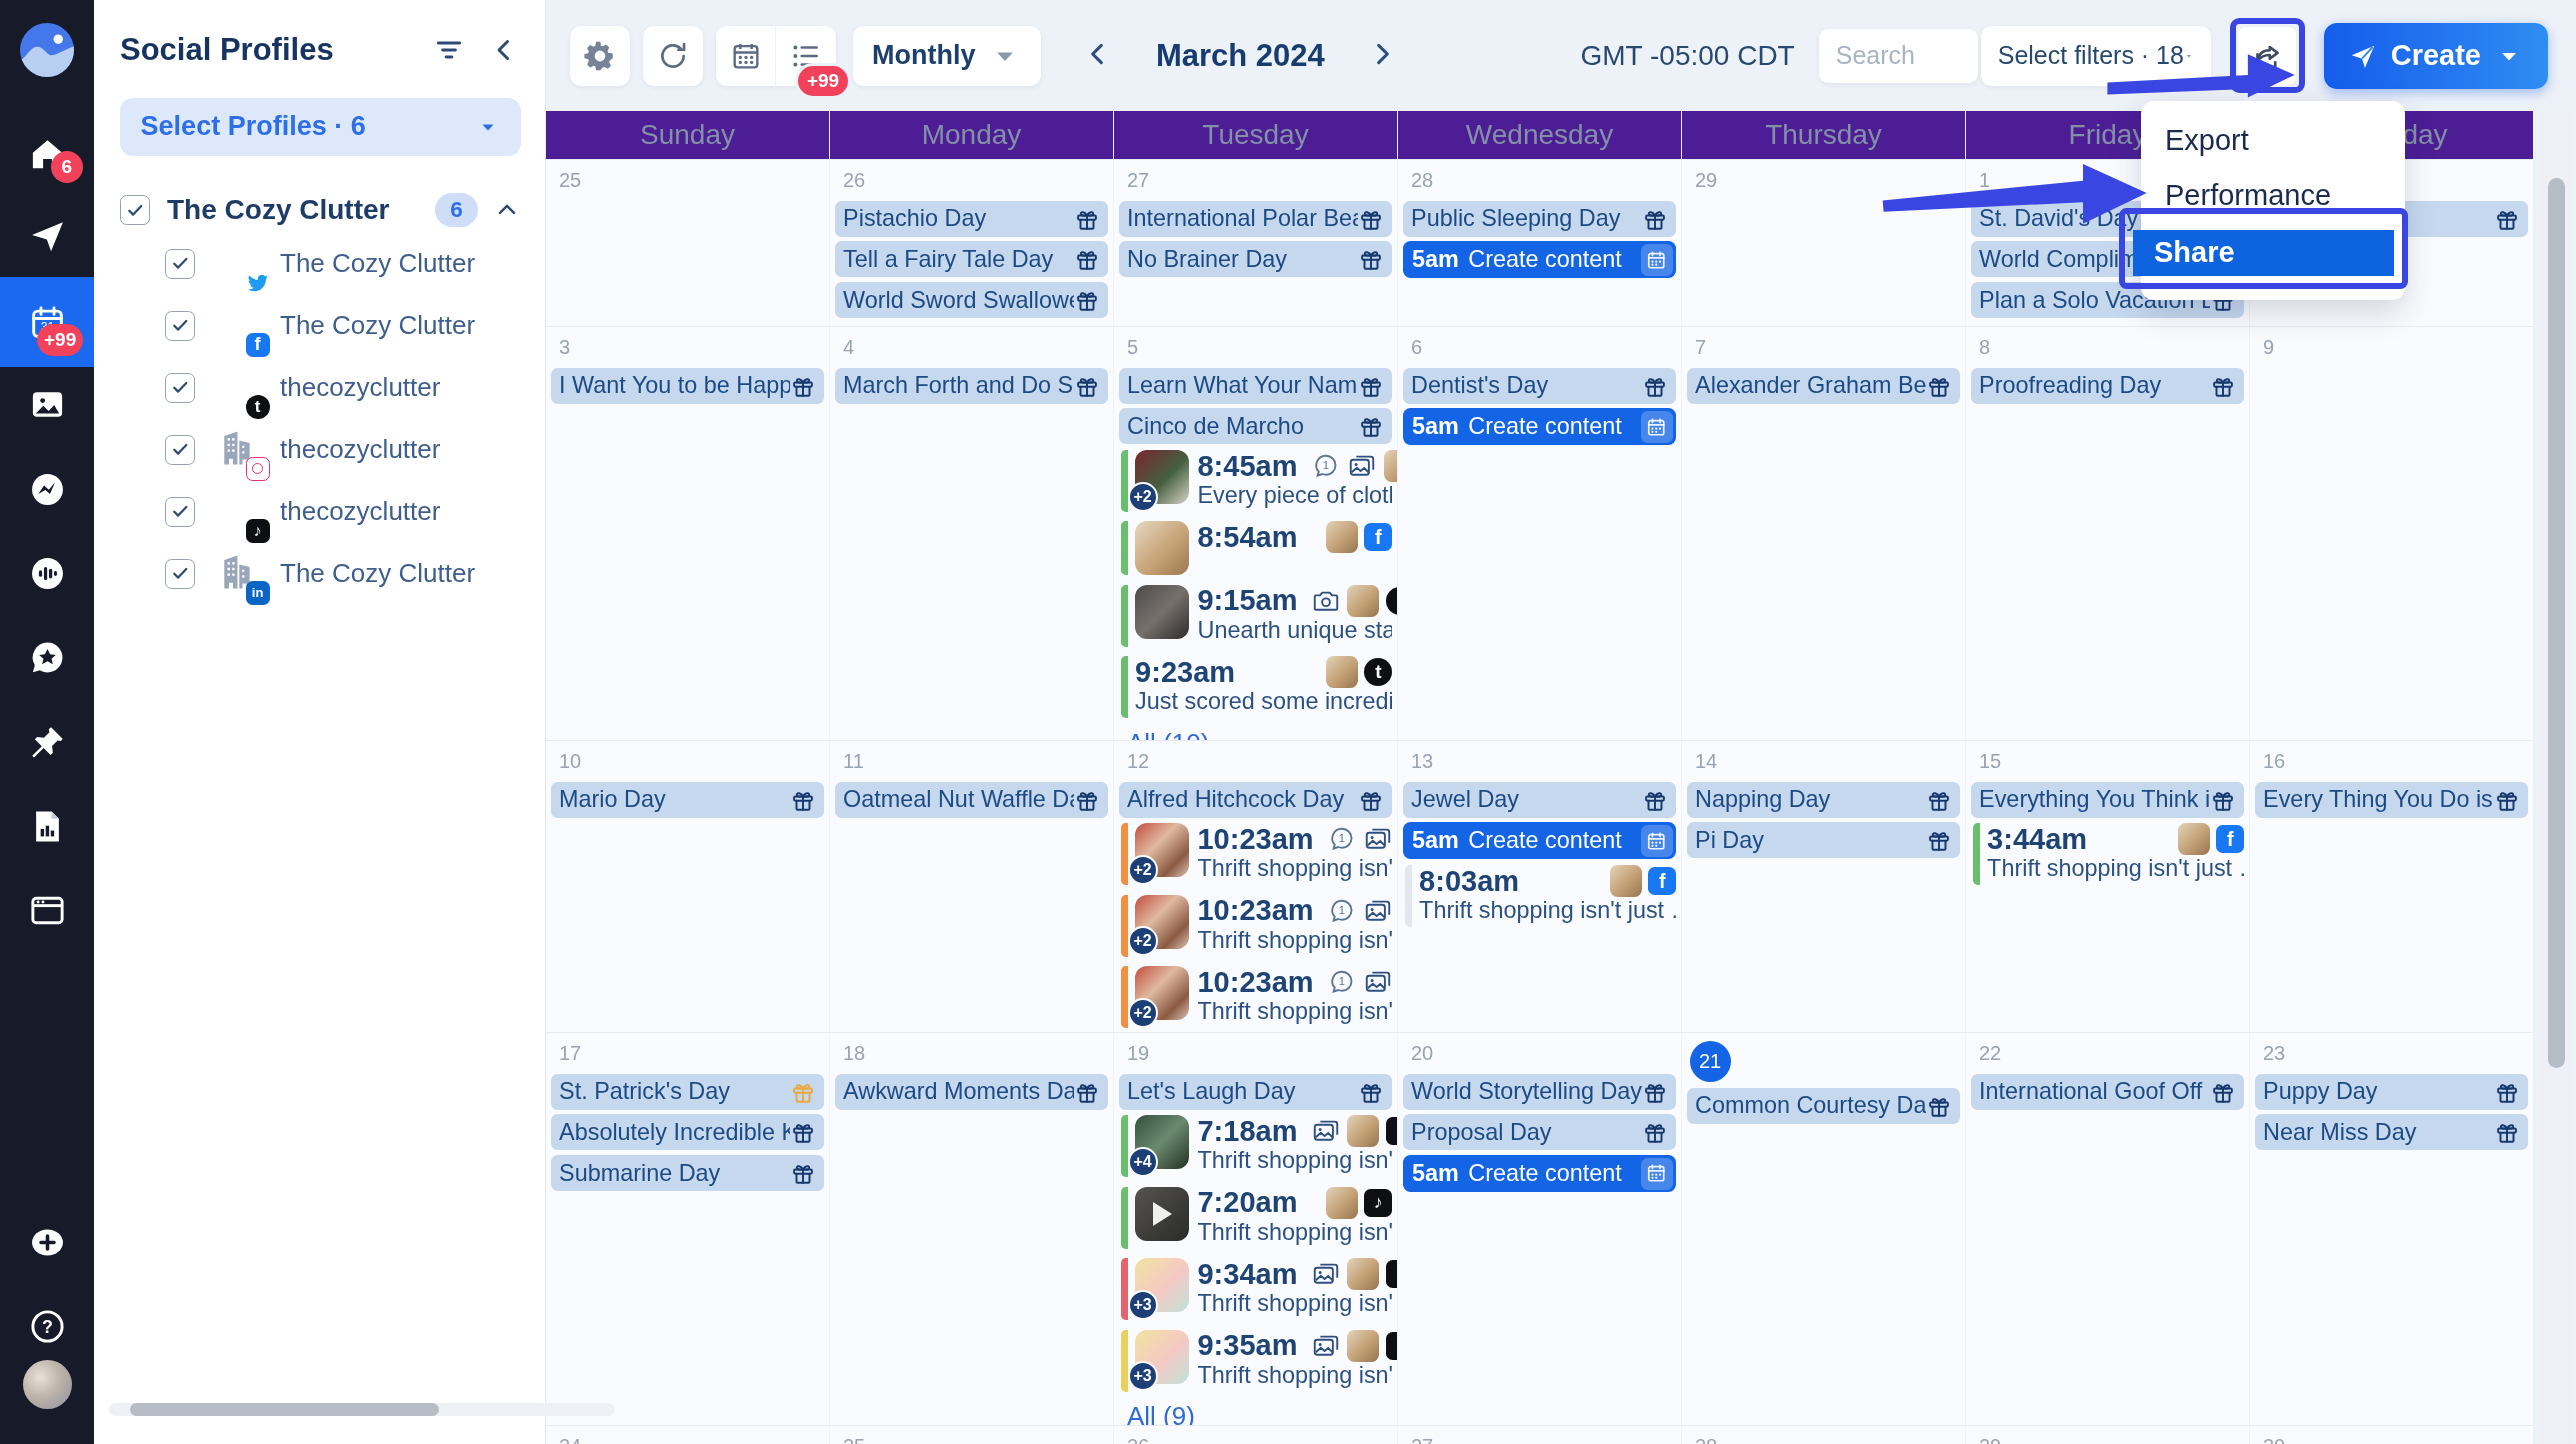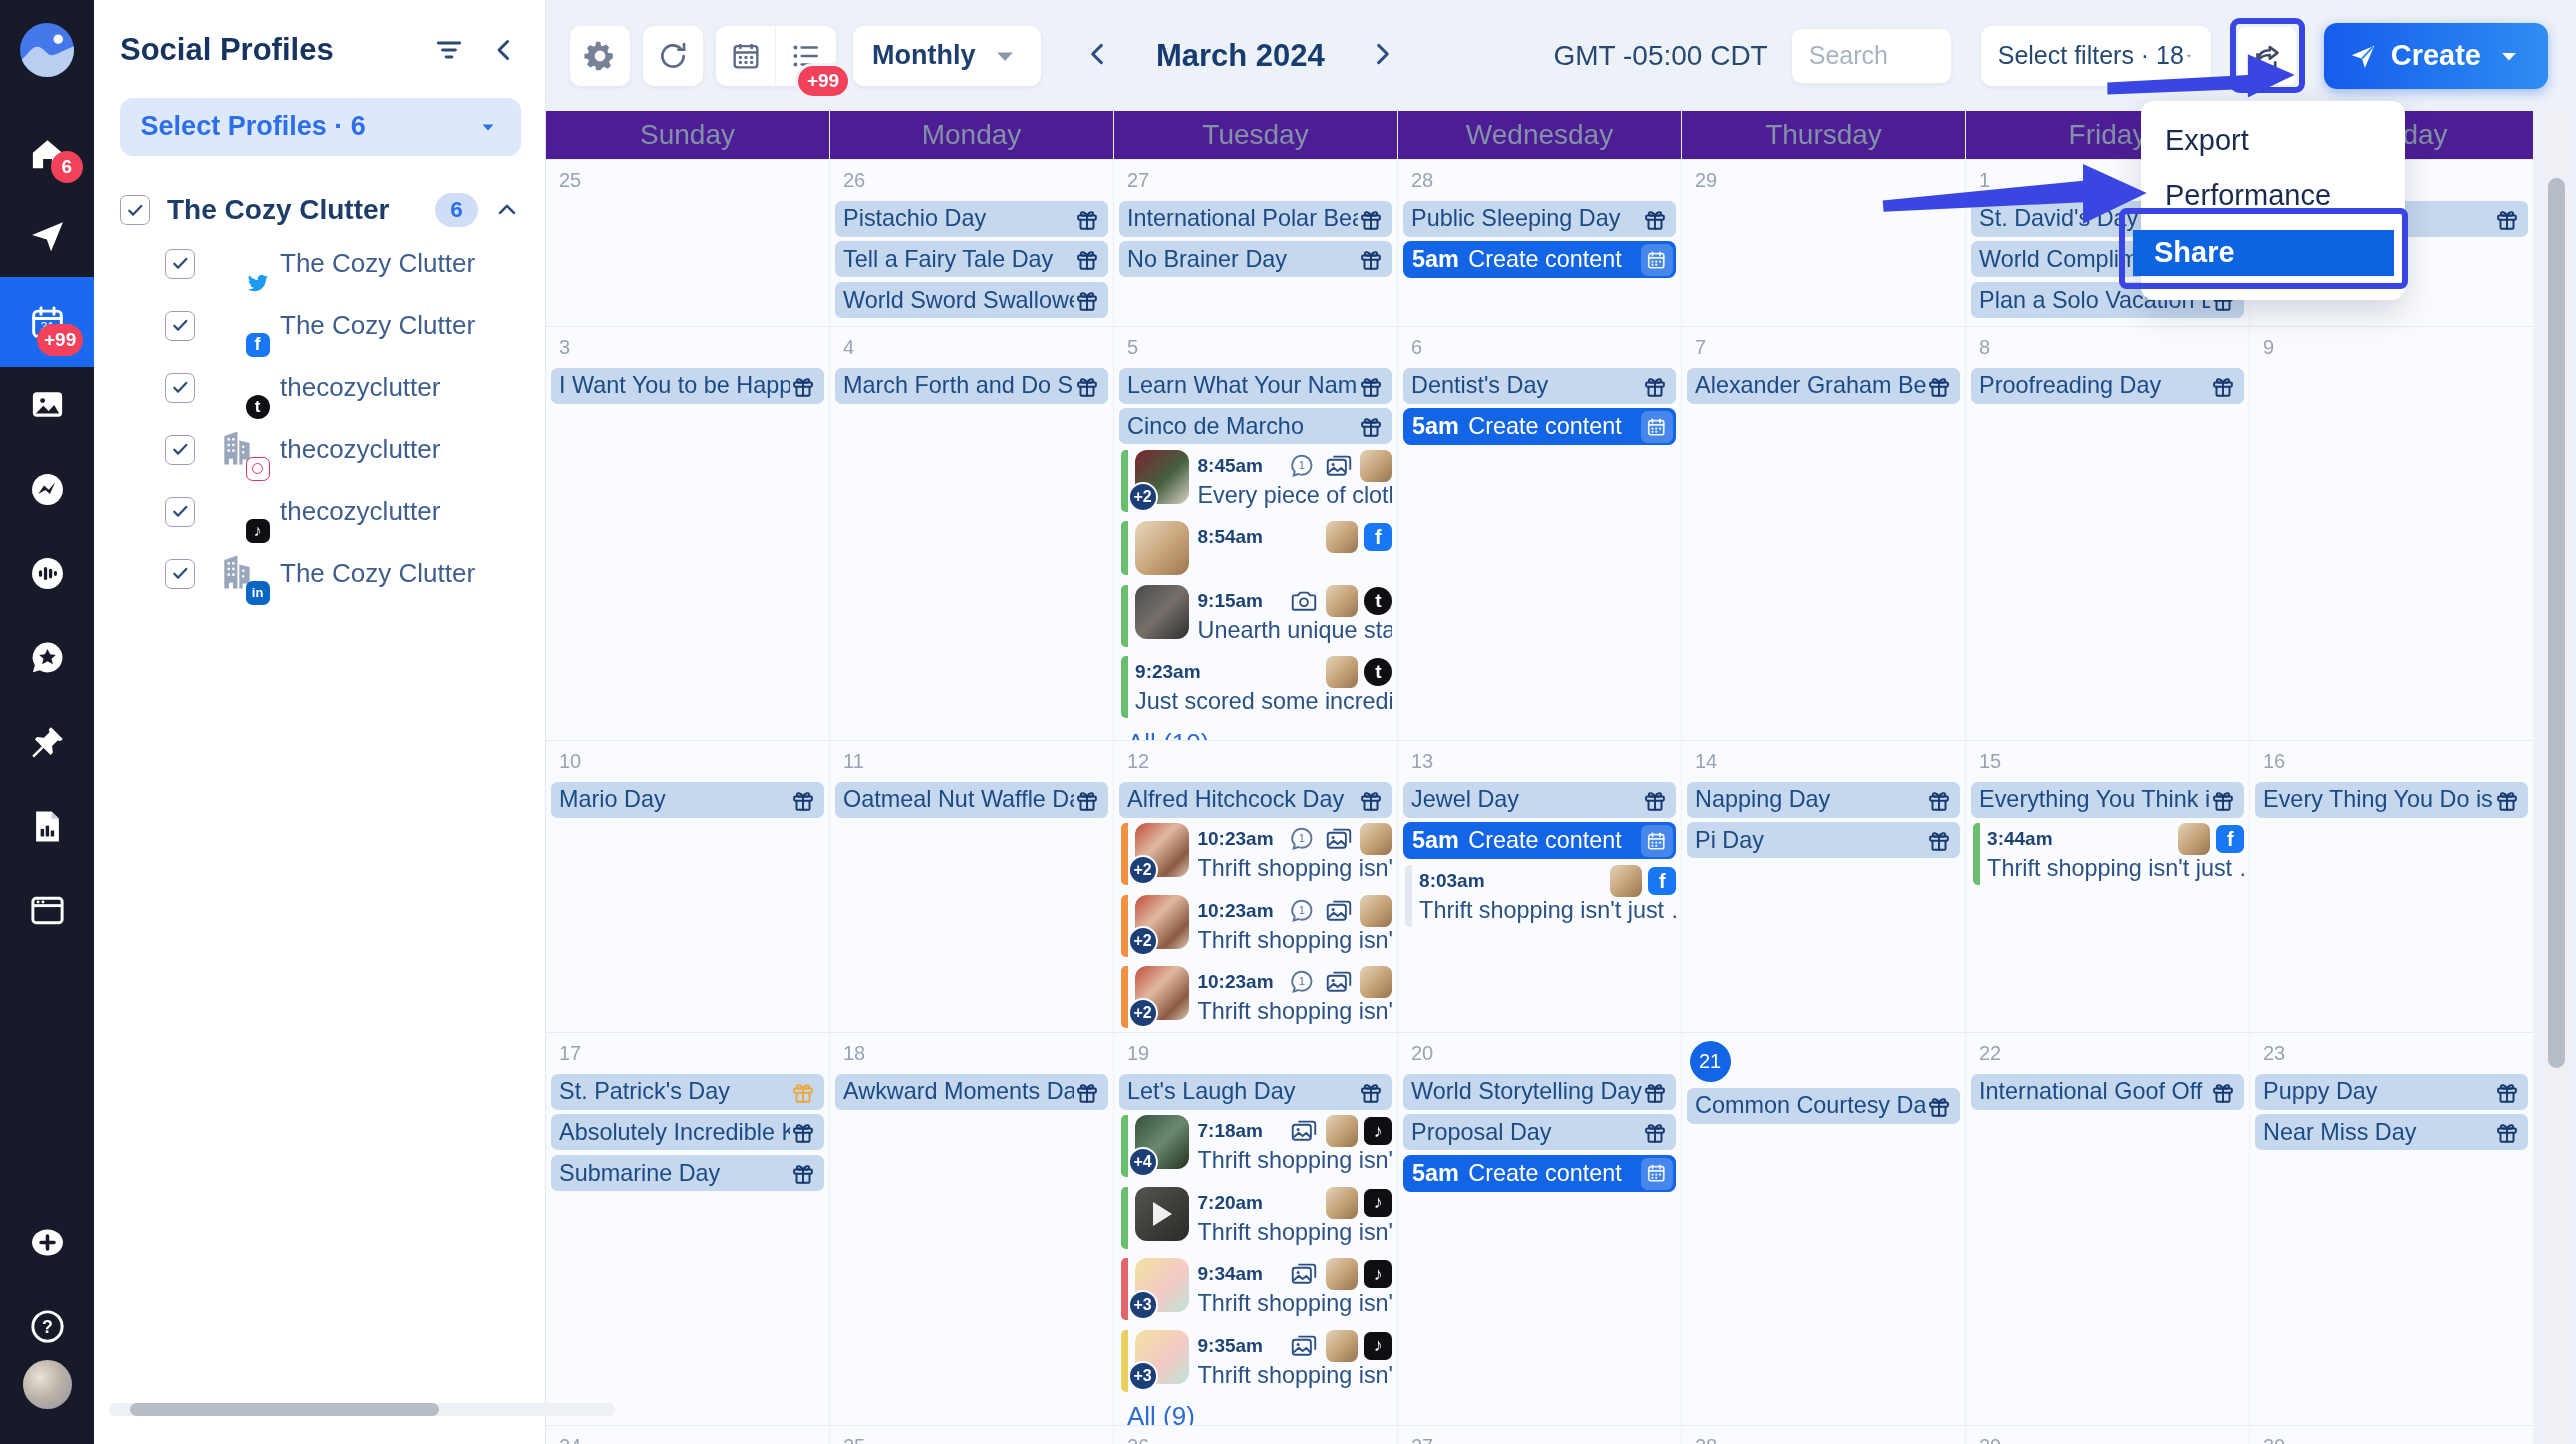--- a/index.html
+++ b/index.html
@@ -56,21 +56,21 @@
   .monthly { margin-left:17px; padding:0 19px; gap:13px; }
   .monthly span { font-size:27px; color:#1c3f6e; font-weight:600; }
   .nav-chev { margin:0 9.4px 0 41px; cursor:pointer; }
   .nav-chev svg, .nav-chev2 svg { width:32px; height:32px; }
   .nav-chev2 { margin-left:9.4px; cursor:pointer; }
   .month-title { font-size:31px; font-weight:700; color:#173c70; margin:0 32px; white-space:nowrap; }
   .tb-spacer { flex:1; }
   .gmt { font-size:28px; color:#27486f; margin-right:24px; white-space:nowrap; }
   .search { width:159px; height:54px; border:none; outline:none; border-radius:9.4px; background:#fff; box-shadow:0 1.9px 5.6px rgba(40,60,100,.06); padding:0 17px; font-size:25px; color:#27486f; font-family:"Liberation Sans",sans-serif; }
   .search::placeholder { color:#a8b3c3; }
-  .filters { margin-left:30px; padding:0 17px; width:230px; justify-content:space-between; }
+  .filters { margin-left:3px; padding:0 17px; width:230px; justify-content:space-between; }
   .filters span { font-size:25px; color:#27486f; white-space:nowrap; }
   .share-annot { margin-left:19px; width:75px; height:75px; border:6.6px solid #3a46e2; border-radius:9.4px; display:flex; align-items:center; justify-content:center; background:transparent; }
   .share-btn { width:58px; height:58px; background:#fff; border-radius:7.5px; display:flex; align-items:center; justify-content:center; cursor:pointer; }
   .share-btn svg { width:37px; height:37px; }
   .create { margin-left:19px; height:66px; border-radius:13px; background:linear-gradient(90deg,#155cec 0%,#2f8df2 100%); display:flex; align-items:center; padding:0 24px; gap:13px; cursor:pointer; box-shadow:0 3.7px 11.2px rgba(21,92,236,.35); }
   .create span { color:#fff; font-size:29px; font-weight:700; }
   .create svg { width:30px; height:30px; }
 
   
   .cal { position:absolute; left:0; top:111px; right:43px; bottom:0; background:#fff; }
@@ -102,21 +102,21 @@
   .t-closet{ background:linear-gradient(135deg,#4a4a4c 0%,#77706a 50%,#2e2c2e 100%); }
   .t-plaid { background:linear-gradient(135deg,#c24d3e 0%,#e0b9a0 40%,#8c5a43 75%,#d9c6b4 100%); }
   .t-store { background:linear-gradient(135deg,#35503c 0%,#6a8a70 50%,#23301f 100%); }
   .t-video { background:linear-gradient(135deg,#55544f 0%,#2a2a28 100%); }
   .t-pastel{ background:linear-gradient(135deg,#f2e3a0 0%,#f4c9c4 55%,#bfe3d8 100%); }
   .plusb { position:absolute; left:-7.5px; bottom:-7.5px; width:30px; height:30px; border-radius:50%; background:#1d3f77; color:#fff; font-size:16px; font-weight:700; display:flex; align-items:center; justify-content:center; border:2.8px solid #fafbfe; }
   .playov { position:absolute; inset:0; display:flex; align-items:center; justify-content:center; }
   .playov i { display:block; width:0; height:0; border-left:19px solid rgba(255,255,255,.92); border-top:12px solid transparent; border-bottom:12px solid transparent; }
   .pbody { flex:1; min-width:0; }
   .prow1 { display:flex; align-items:center; gap:6.6px; height:32px; }
-  .prow1 b { font-size:19px; font-weight:700; color:#1d4474; white-space:nowrap; }
+  .prow1 b { font-size:29px; font-weight:700; color:#1d4474; white-space:nowrap; }
   .prow1 .grow { flex:1; }
   .prow1 svg.mini { width:30px; height:30px; flex:none; }
   .pav { width:32px; height:32px; border-radius:7.5px; background:linear-gradient(135deg,#e3d3b9 0%,#c3a075 55%,#95744f 100%); flex:none; }
   .pfb { width:28px; height:28px; border-radius:6.6px; background:#1877f2; color:#fff; font-size:19.7px; font-weight:700; display:flex; align-items:center; justify-content:center; flex:none; }
   .ptum { width:28px; height:28px; border-radius:50%; background:#0e0f12; color:#fff; font-size:19px; font-weight:700; display:flex; align-items:center; justify-content:center; flex:none; }
   .ptik { width:28px; height:28px; border-radius:6.6px; background:#0e0f12; color:#fff; font-size:18px; display:flex; align-items:center; justify-content:center; flex:none; }
   .prow2 { font-size:23.4px; color:#2b5183; white-space:nowrap; overflow:hidden; height:30px; }
   .more { font-size:26px; color:#2d6ad4; margin:1.9px 0 7.5px 13px; cursor:pointer; }
 
   .vscroll-track { position:absolute; right:5.6px; top:111px; bottom:0; width:28px; background:#eef0f5; }

